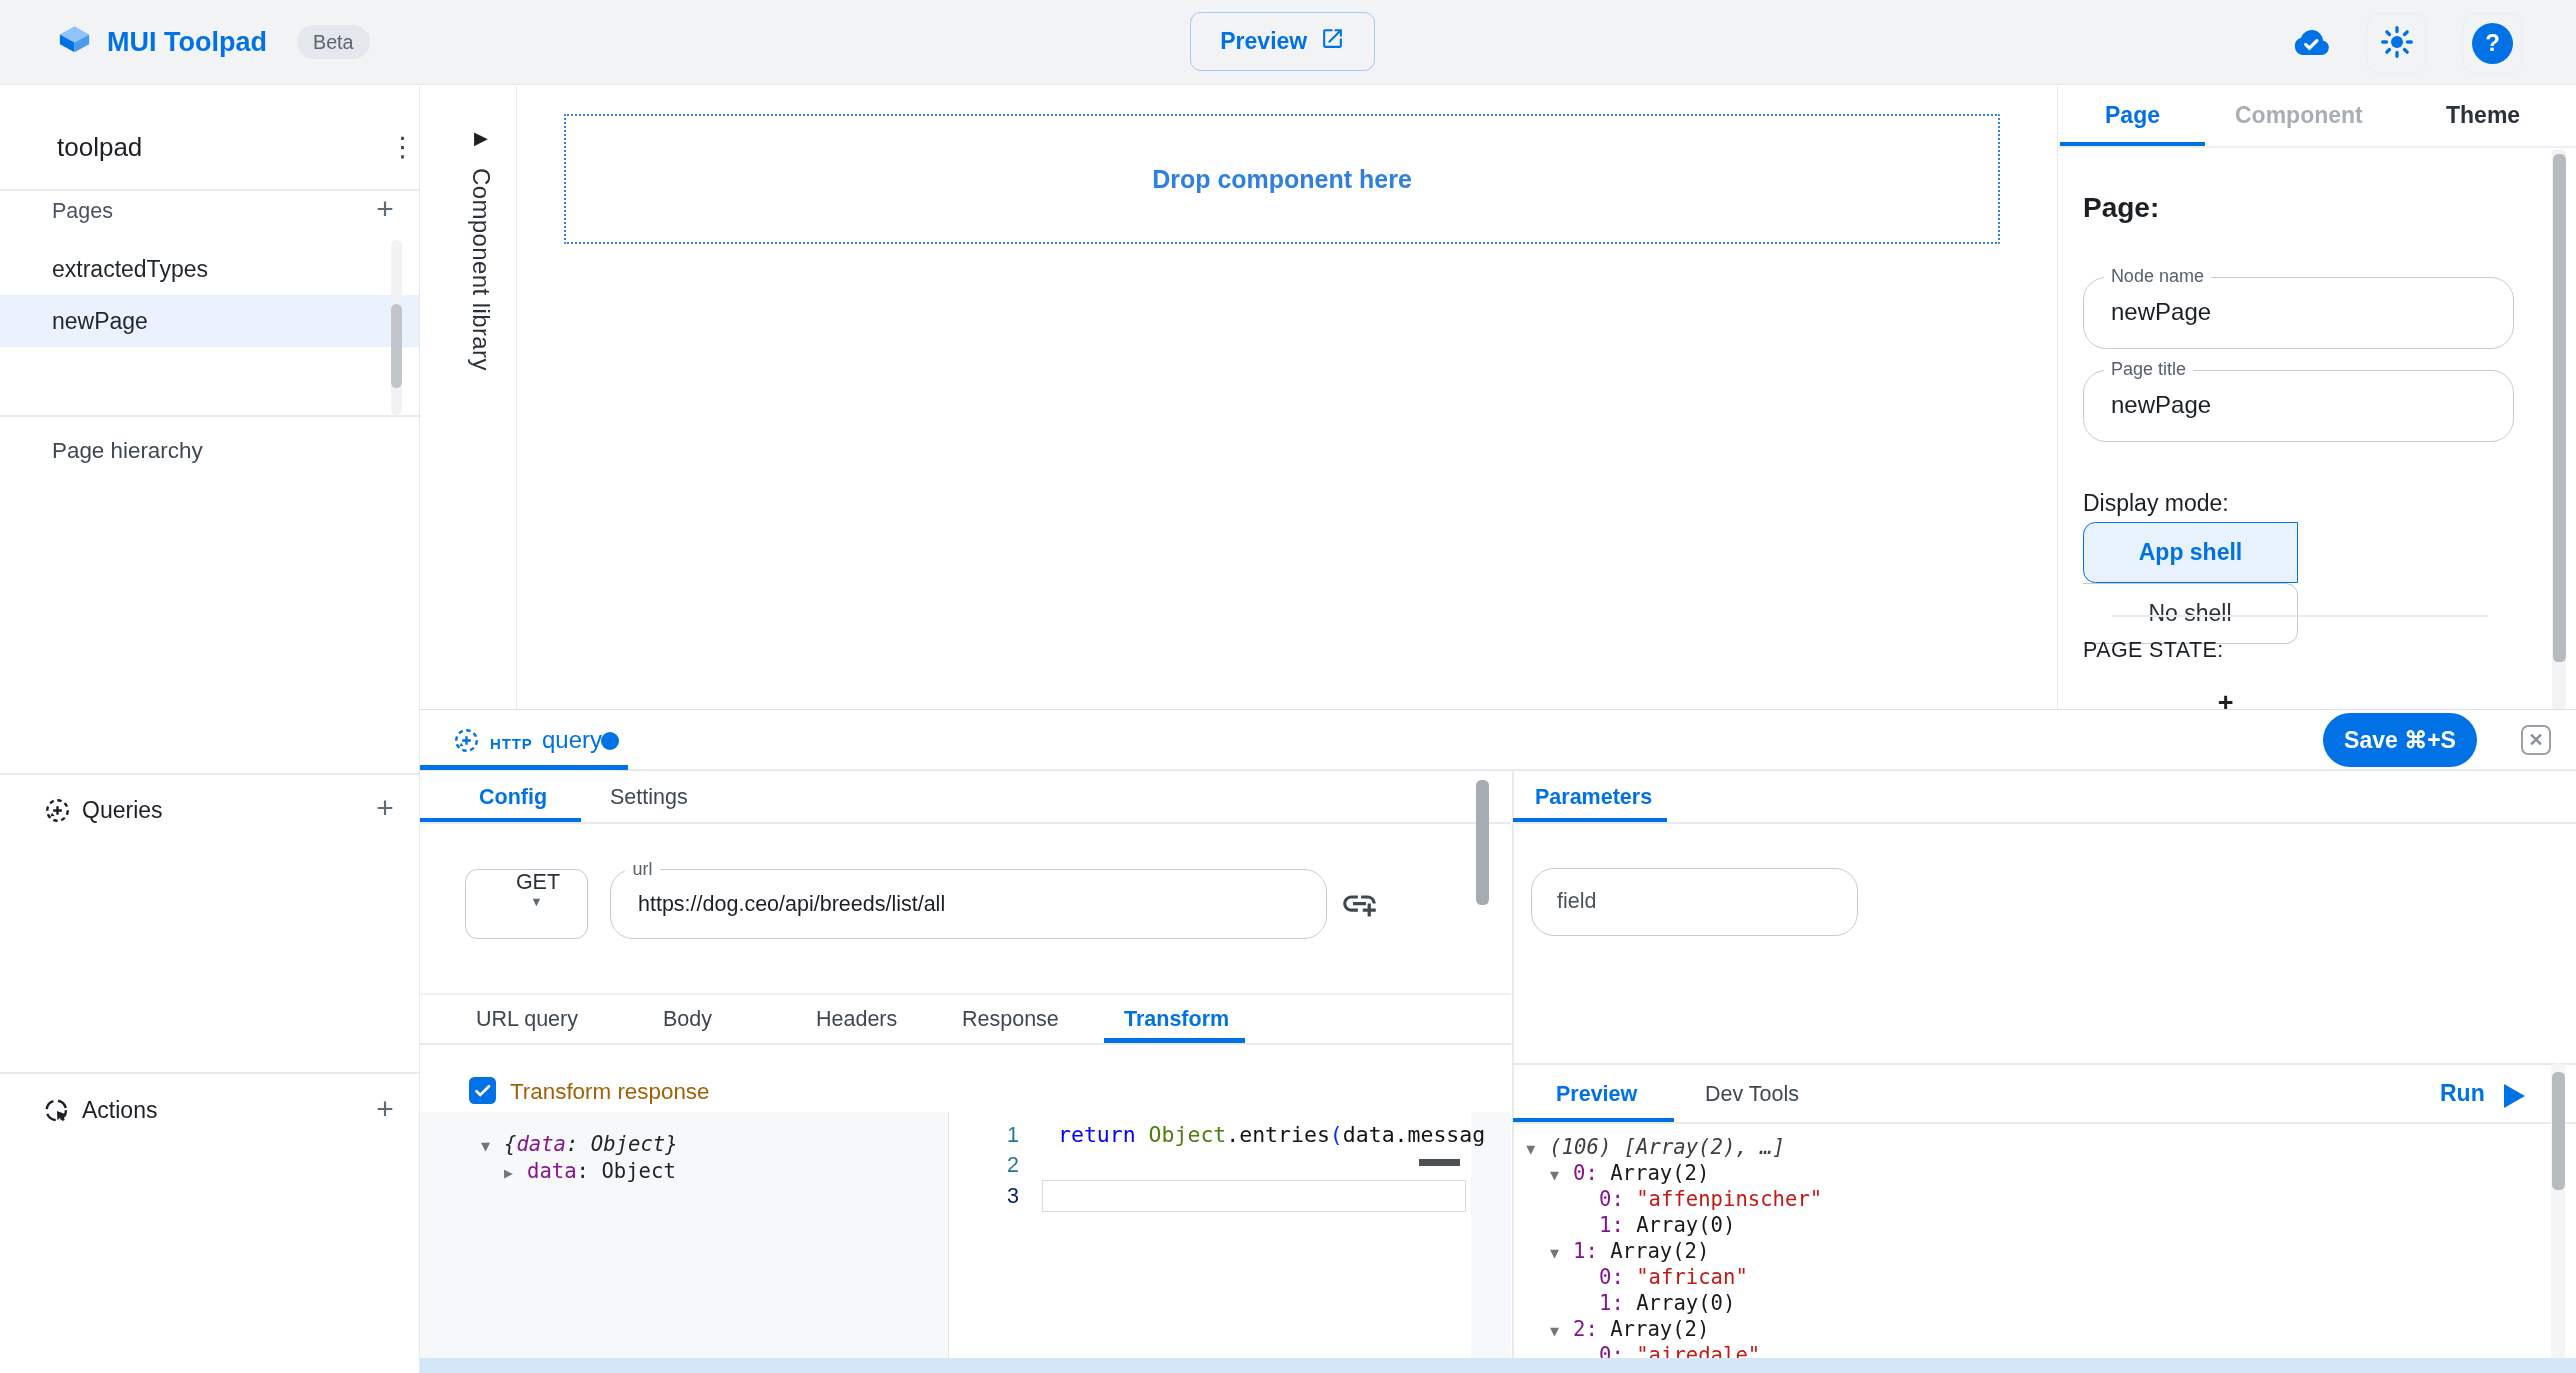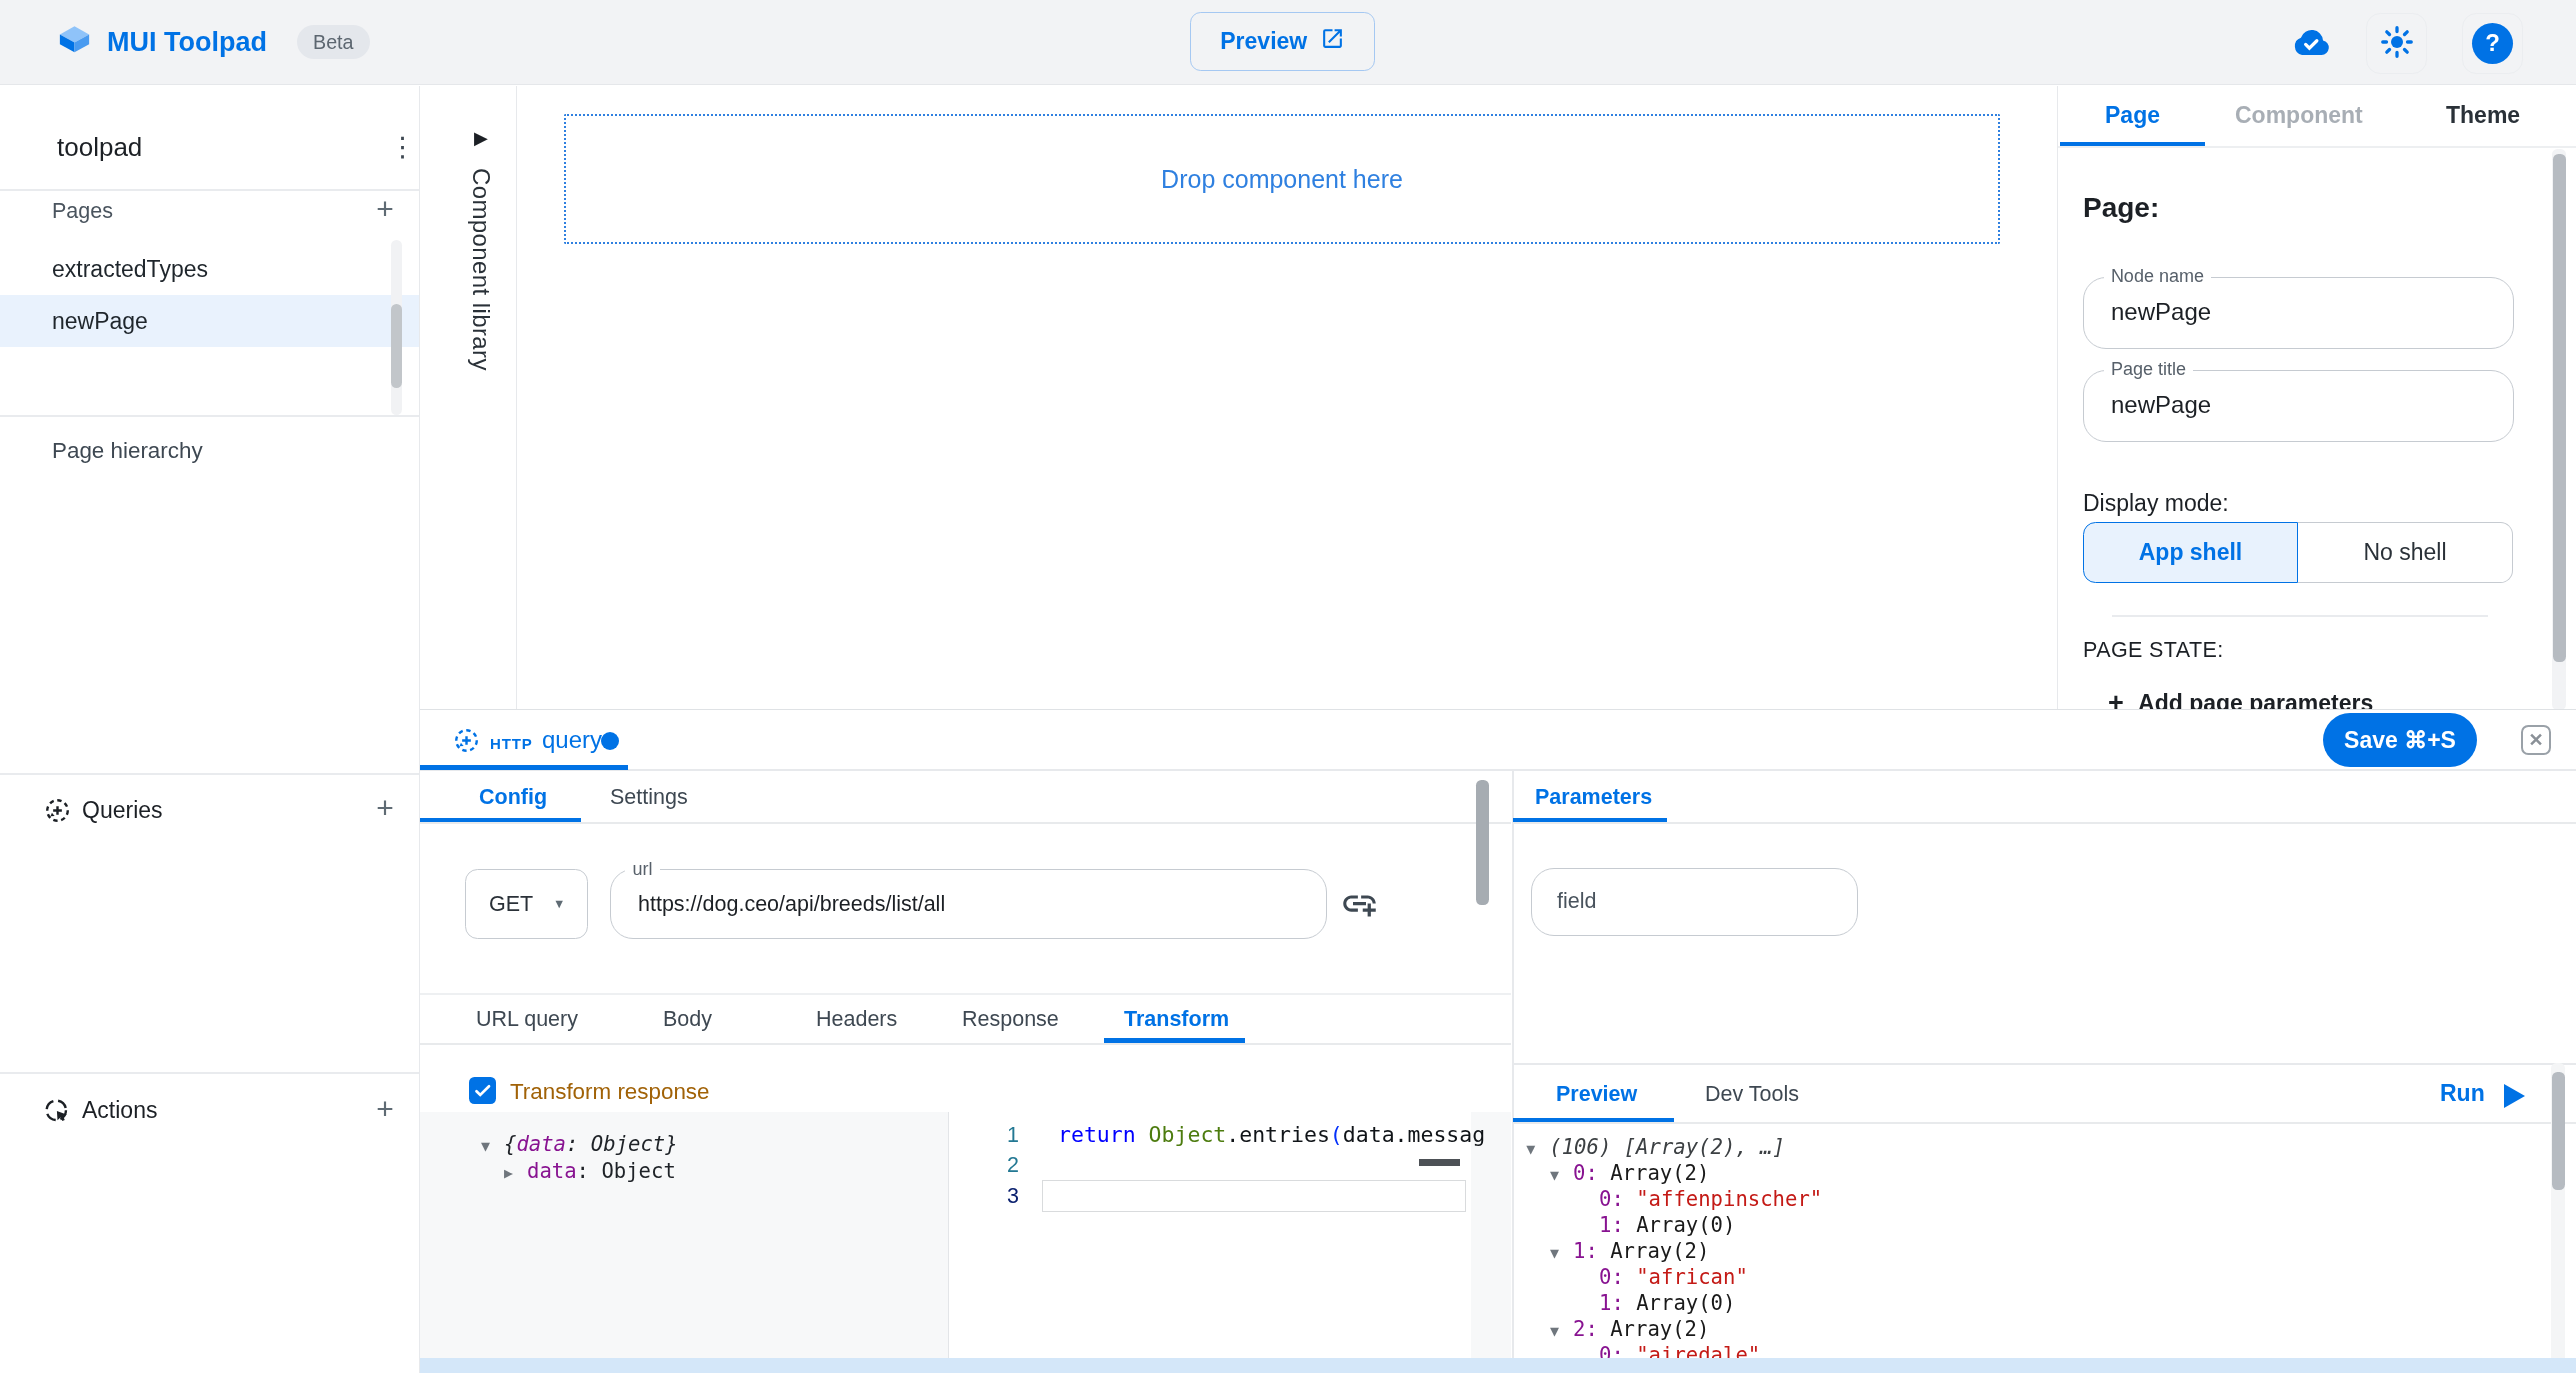--- a/index.html
+++ b/index.html
@@ -1,19 +1,19 @@
 <!DOCTYPE html>
 <html style="font-size:14.3px"><head>
 <meta charset="utf-8">
 <style>
   html,body{margin:0;padding:0;background:#ffffff;}
   body{font-family:"Liberation Sans", sans-serif;color:#1c2025;}
   #app{position:relative;width:2576px;height:1374px;overflow:hidden;background:#fff;}
   .abs{position:absolute;}
-  .flex{display:flex;align-items:center;}
+  .flex{display:flex;align-items:center;flex-direction:column;}
   .mono{font-family:"DejaVu Sans Mono", monospace;}
 
   
   .header{left:0;top:0;width:2576px;height:84px;background:#f2f3f5;border-bottom:1.8px solid #e5e7ea;}
   .brand{left:107px;top:27px;font-size:27px;font-weight:700;color:#0072E5;}
   .beta{left:297px;top:25px;height:34px;line-height:34px;padding:0 16px;border-radius:17px;background:#e4e7ec;color:#5c6670;font-size:19.7px;}
   .preview-btn{left:1190px;top:11.6px;width:185px;height:59px;border:1.8px solid #a5c8f2;border-radius:10.7px;display:flex;align-items:center;justify-content:center;gap:12.5px;color:#0072E5;font-size:23px;font-weight:600;cursor:pointer;box-sizing:border-box;}
   .hdr-iconbtn{top:12.5px;width:61px;height:61px;border:1.8px solid #ebedf0;border-radius:14.3px;display:flex;align-items:center;justify-content:center;box-sizing:border-box;cursor:pointer;}
   .help-circle{width:41px;height:41px;border-radius:50%;background:#0072E5;color:#fff;font-size:24px;font-weight:700;display:flex;align-items:center;justify-content:center;}
 
@@ -29,21 +29,21 @@
   .sb-track{background:#f1f2f4;border-radius:5.4px;}
   .sb-thumb{background:#c2c6ca;border-radius:5.4px;}
   .side-sec-label{font-size:23px;color:#1c2025;}
 
   
   .complib{left:420px;top:86px;width:97px;height:623px;background:#fff;border-right:1.8px solid #e7e9ec;box-sizing:border-box;}
   .vtext{writing-mode:vertical-rl;font-size:24px;color:#2a3138;letter-spacing:0.4px;}
 
   
   .dropzone{left:564px;top:114px;width:1436px;height:130px;border:2.7px dotted #2f80e0;border-radius:1.8px;display:flex;align-items:center;justify-content:center;box-sizing:border-box;}
-  .dropzone span{color:#2f80e0;font-size:25px;font-weight:400;}
+  .dropzone span{color:#2f80e0;font-size:25px;font-weight:700;}
 
   
   .inspector{left:2057px;top:86px;width:519px;height:623px;background:#fff;border-left:1.8px solid #e7e9ec;box-sizing:border-box;overflow:hidden;}
   .tab{font-size:23px;font-weight:600;cursor:pointer;}
   .tab.active{color:#0072E5;}
   .tab.disabled{color:#a8aeb5;}
   .tab.normal{color:#2a3138;}
   .tab-underline{height:4.5px;background:#0072E5;}
   .row-border{height:1.8px;background:#edeff1;}
   .insp-heading{font-size:28px;font-weight:600;color:#1c2025;}

